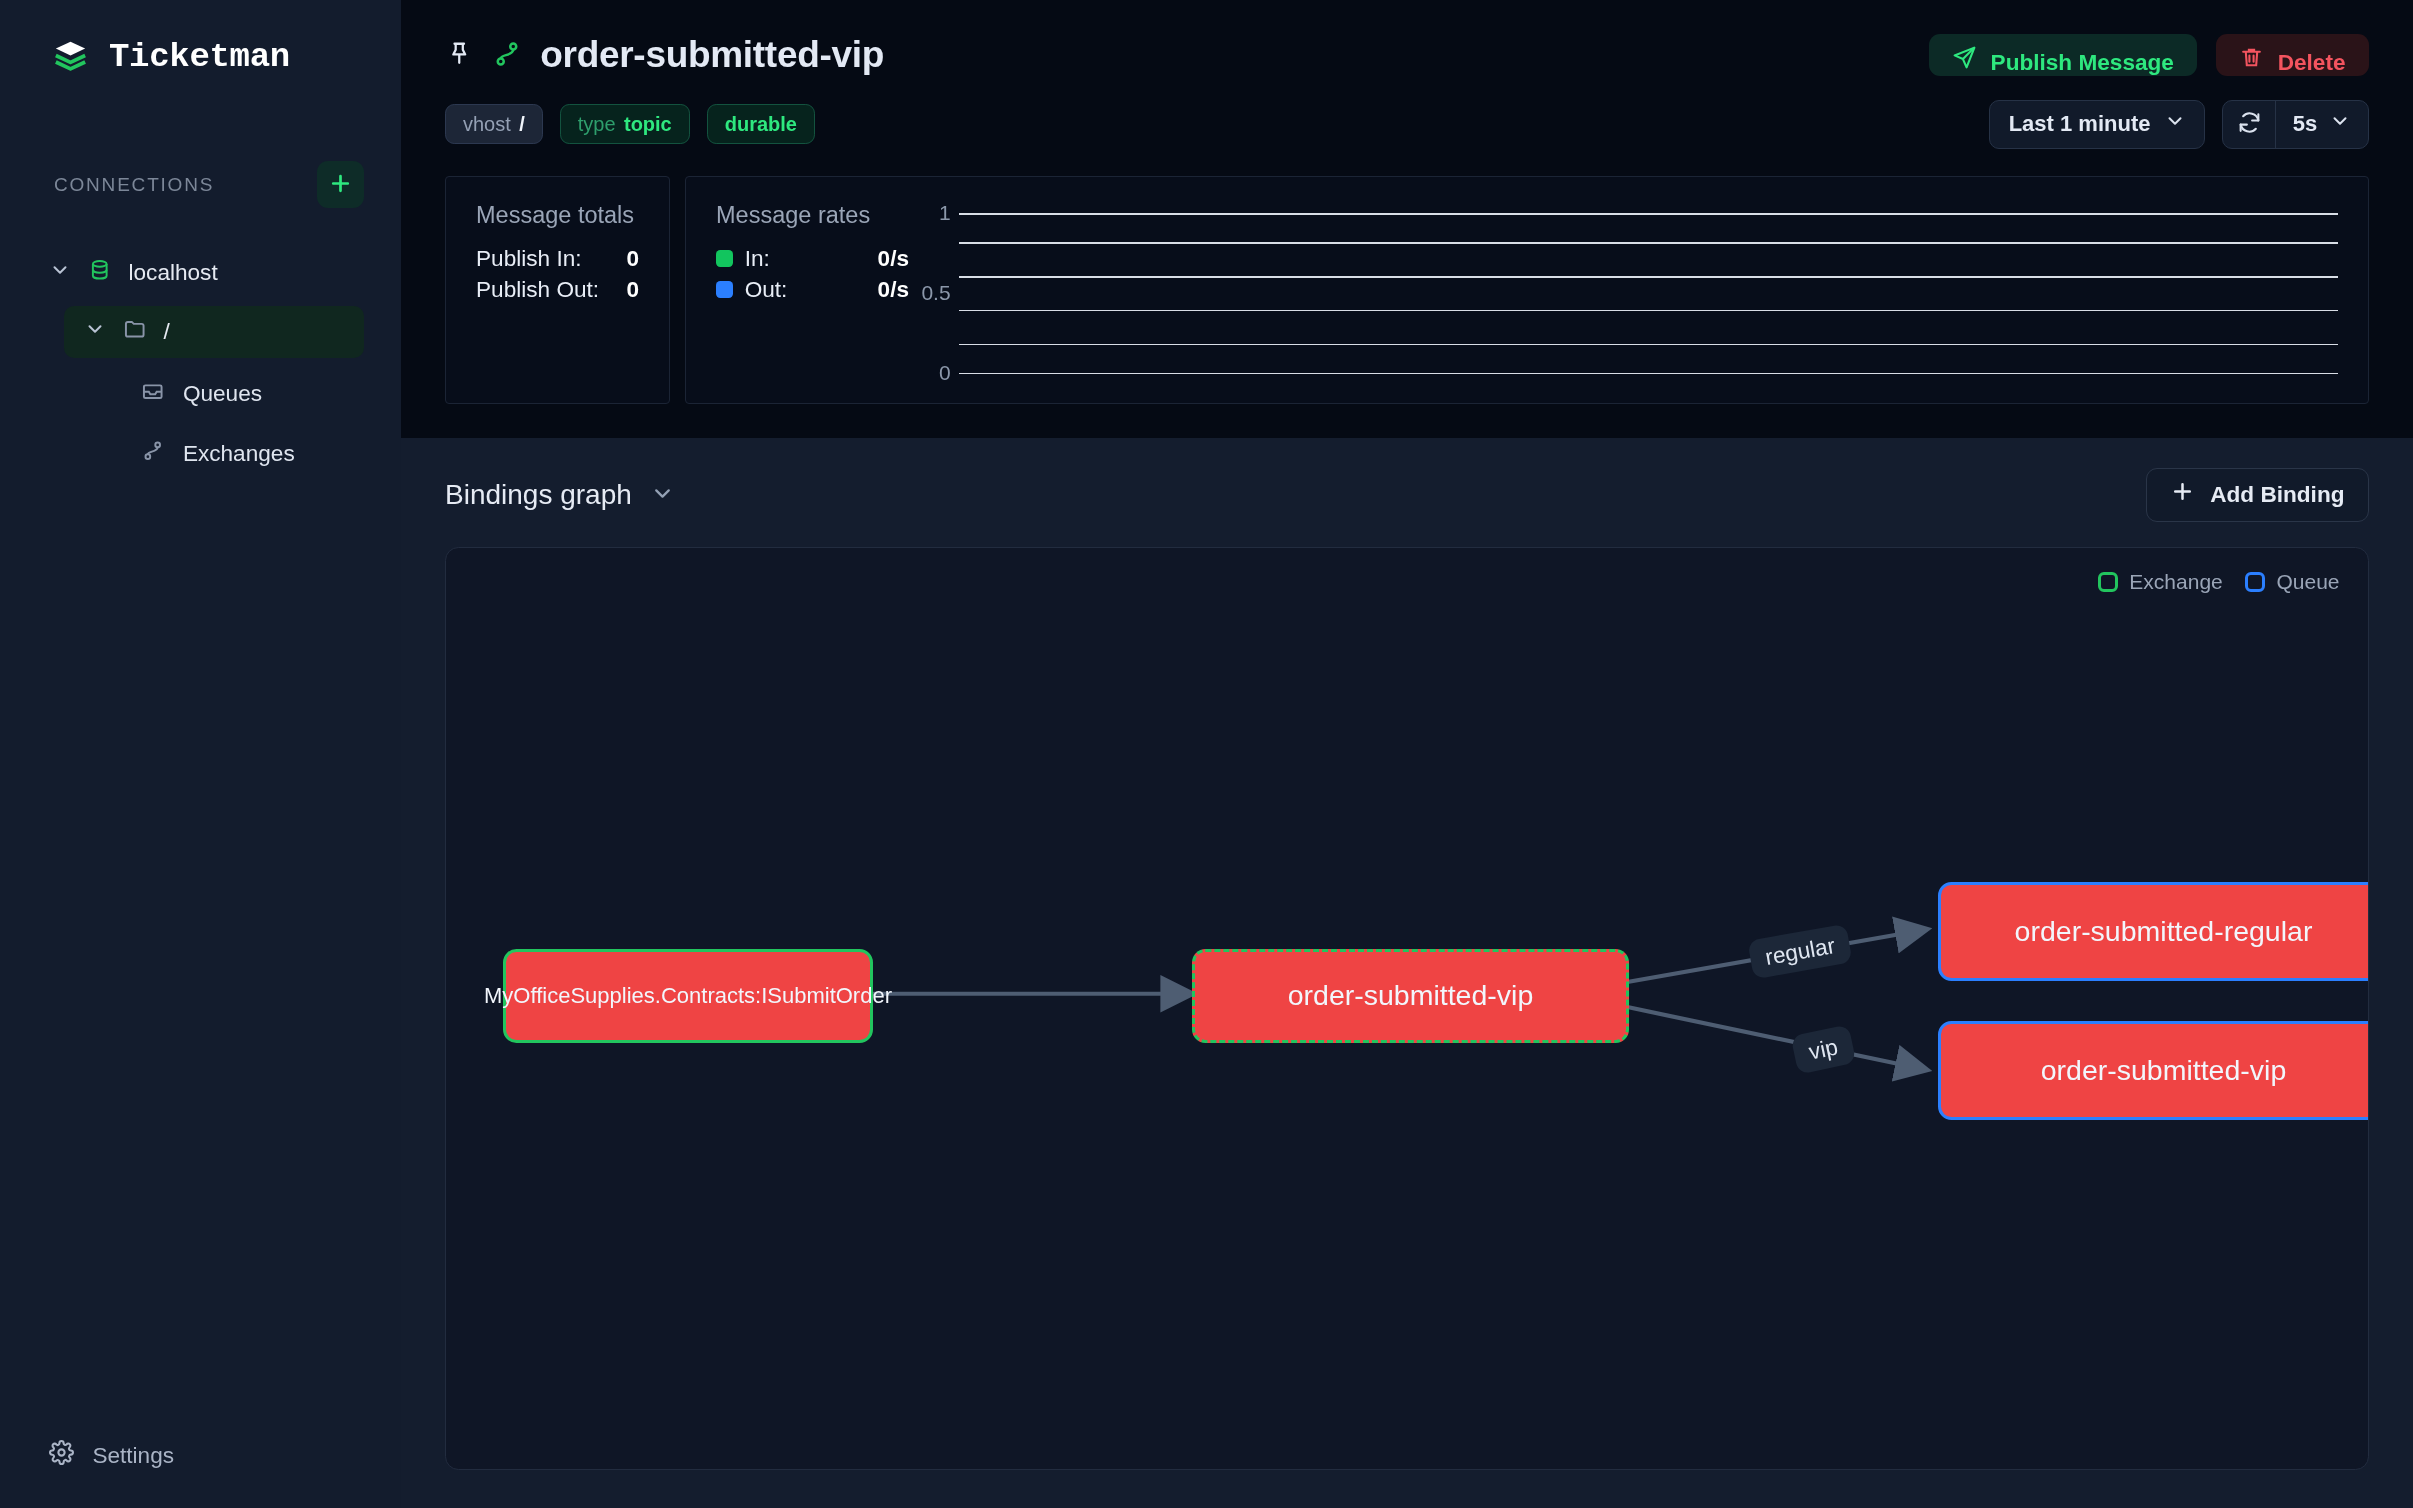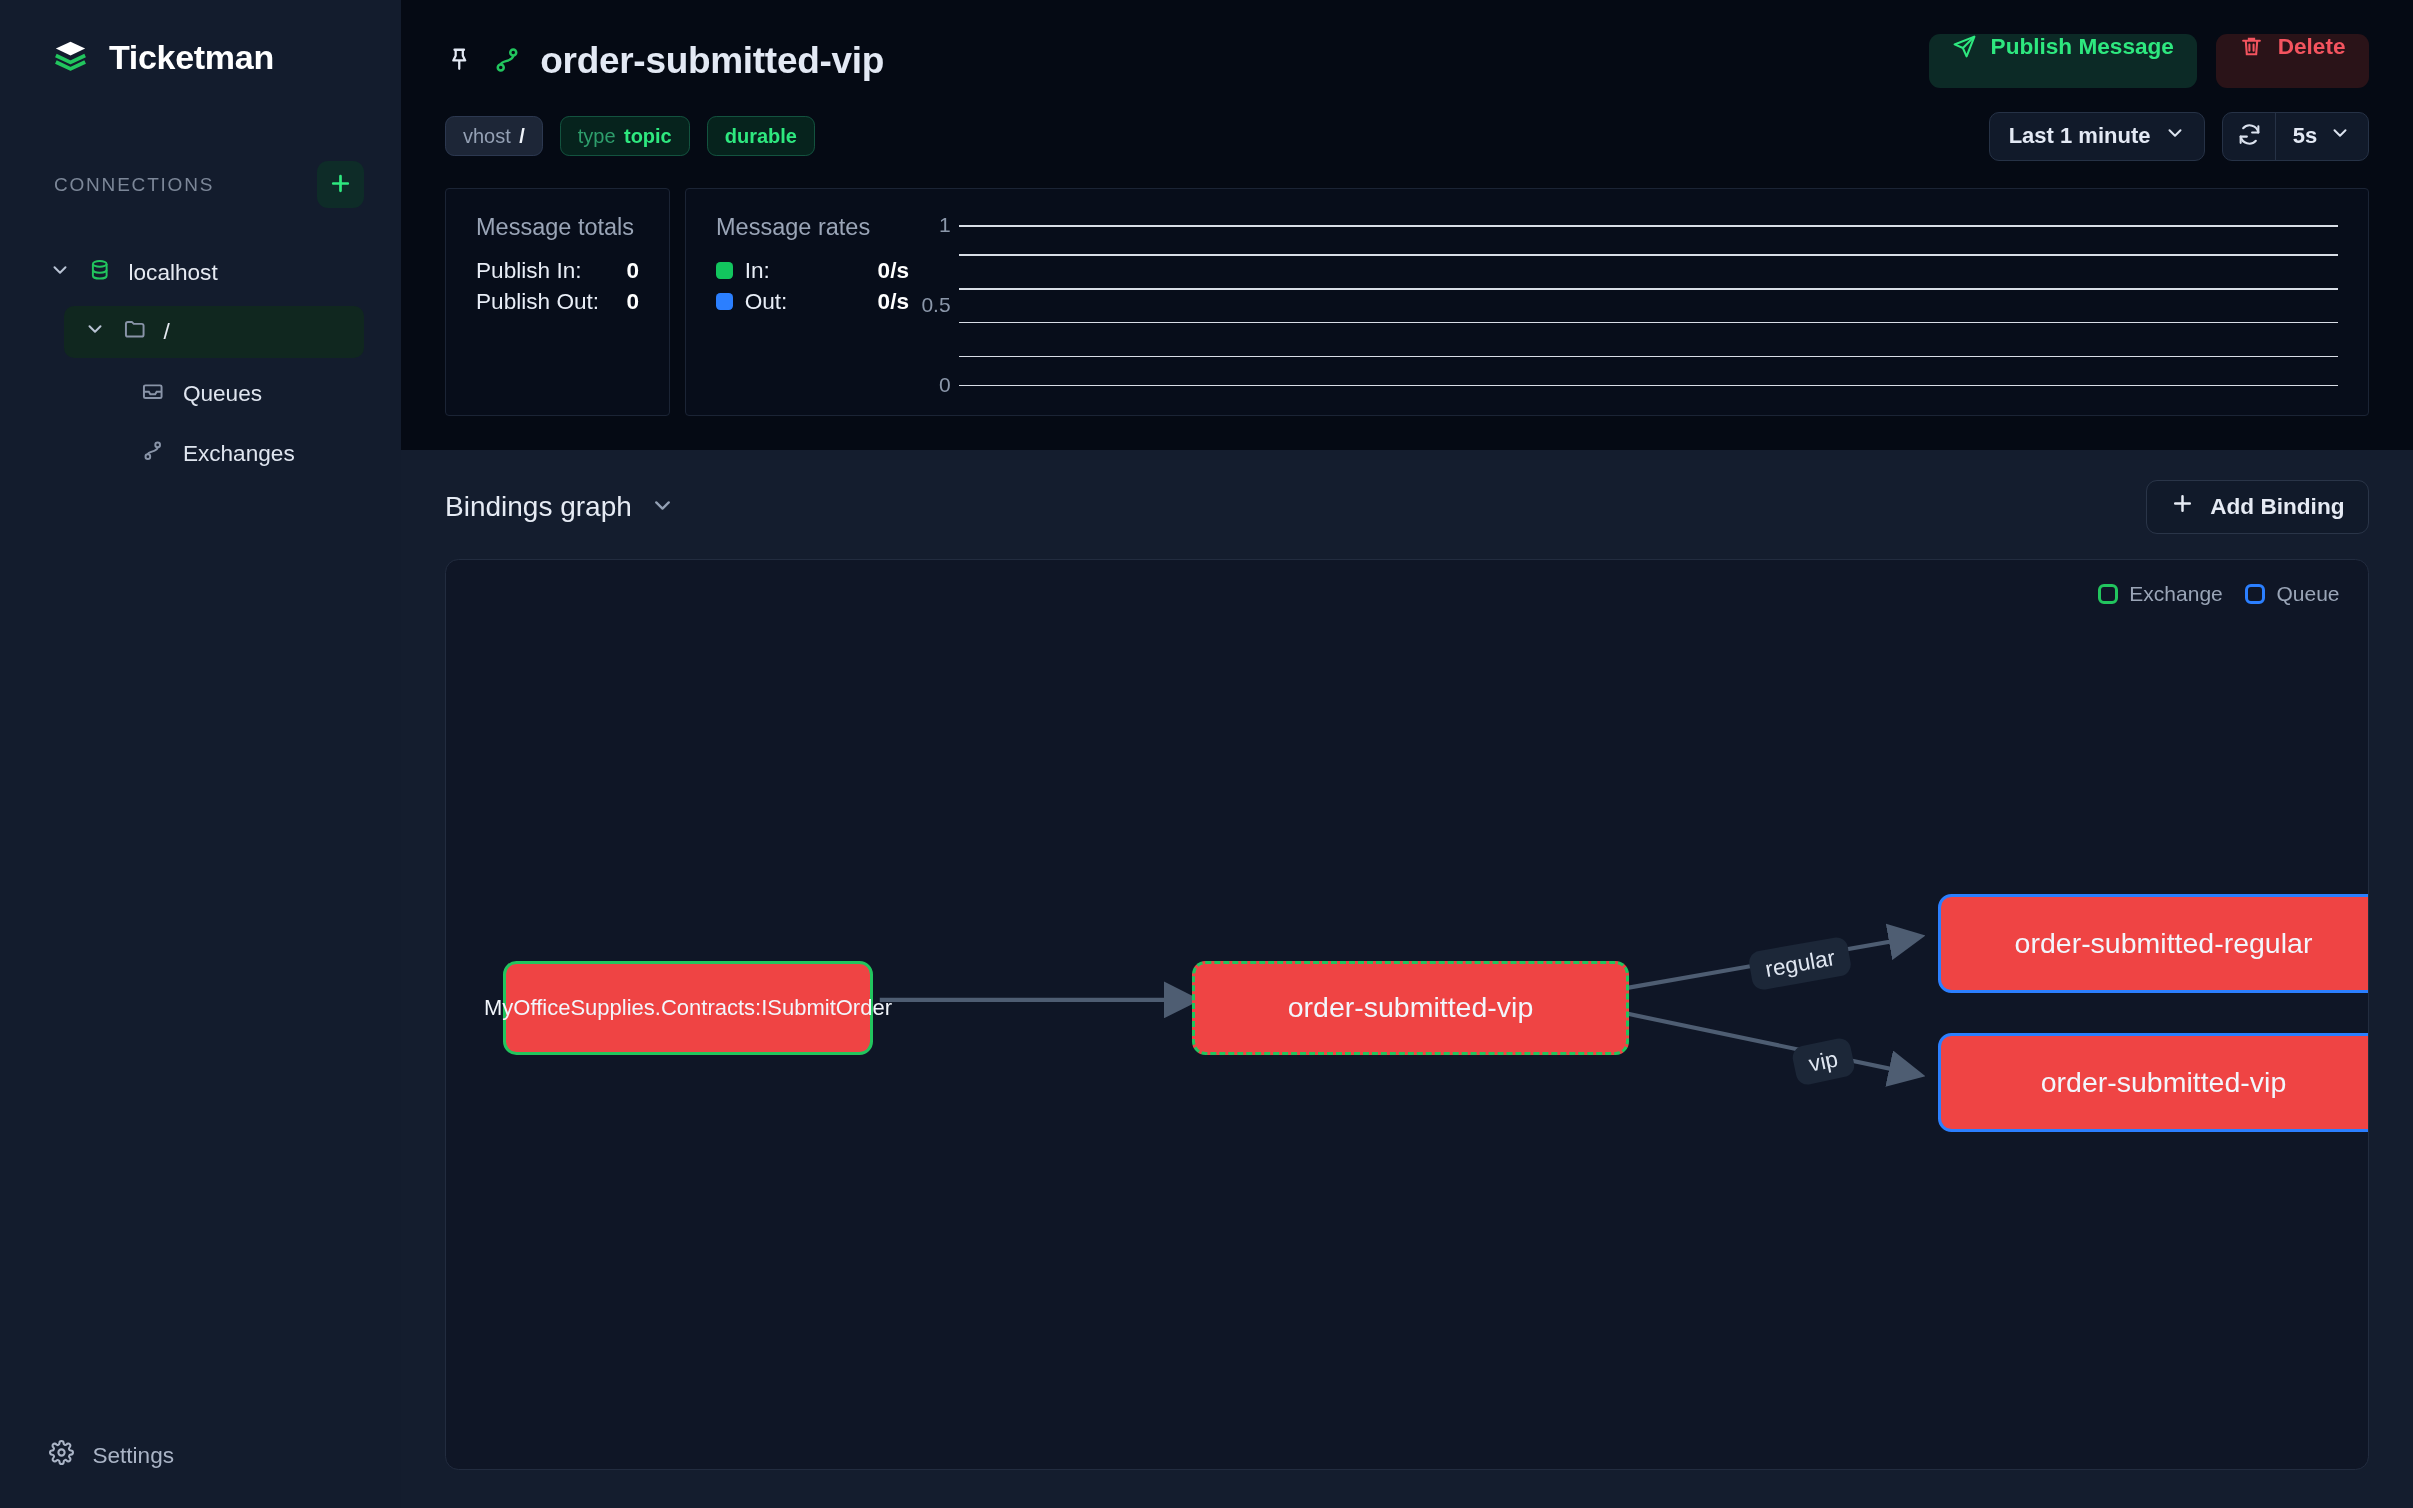--- a/index.html
+++ b/index.html
@@ -12,21 +12,21 @@
   .app { display: flex; width: 2413px; height: 1508px; }
 
   
   .sidebar {
     width: 401px; height: 1508px; flex: 0 0 401px;
     background: #131c2d;
     display: flex; flex-direction: column;
     position: relative;
   }
   .brand { display: flex; align-items: center; gap: 20px; padding: 37px 0 0 52px; }
-  .brand-name { font-size: 34px; font-weight: 700; color: #ffffff; letter-spacing: -0.3px; }
+  .brand-name { font-size: 34px; font-weight: 700; color: #ffffff; letter-spacing: -0.3px; font-family: Liberation Mono, monospace; }
 
   .conn-header {
     display: flex; align-items: center; justify-content: space-between;
     padding: 0 37px 0 54px; margin-top: 84px;
   }
   .conn-title { font-size: 19px; letter-spacing: 1.8px; color: #7c8798; font-weight: 500; }
   .add-btn {
     width: 47px; height: 47px; border-radius: 11px;
     background: #0e2c28; display: flex; align-items: center; justify-content: center;
   }
@@ -59,22 +59,22 @@
 
   .head-row {
     display: flex; align-items: center; justify-content: space-between;
     padding: 34px 44px 0 44px;
   }
   .title-wrap { display: flex; align-items: center; gap: 18.4px; }
   .page-title { font-size: 37px; font-weight: 700; color: #e3e9f4; letter-spacing: -0.3px; }
 
   .head-actions { display: flex; align-items: center; gap: 18.4px; }
   .btn {
-    display: flex; align-items: flex-start; gap: 13.4px;
-    height: 54px; padding: 0 23.5px; border-radius: 11px;
+    display: flex; align-items: flex-end; gap: 13.4px;
+    height: 42px; padding: 0 23.5px; border-radius: 11px;
     font-size: 22.6px; font-weight: 600; border: none;
   }
   .btn-publish { background: #0c2a26; color: #2ee87f; }
   .btn-delete  { background: #2a1318; color: #f4545f; }
 
   .badge-row {
     display: flex; align-items: center; justify-content: space-between;
     padding: 23.5px 44px 0 44px;
   }
   .badges { display: flex; align-items: flex-start; gap: 17px; }

